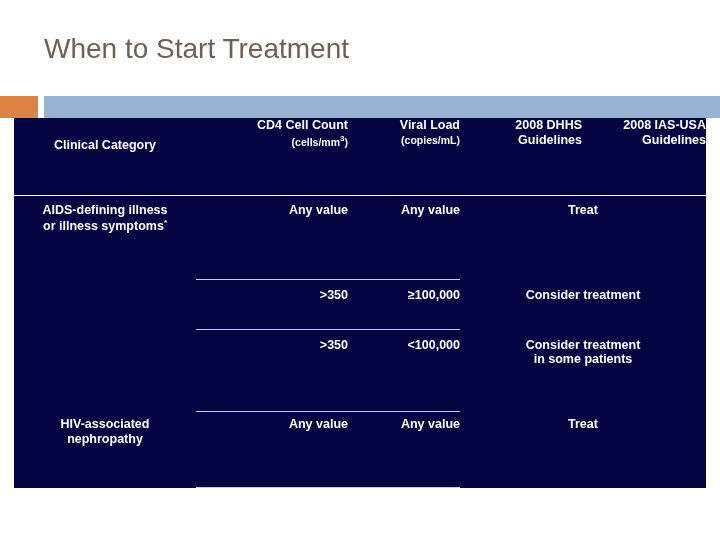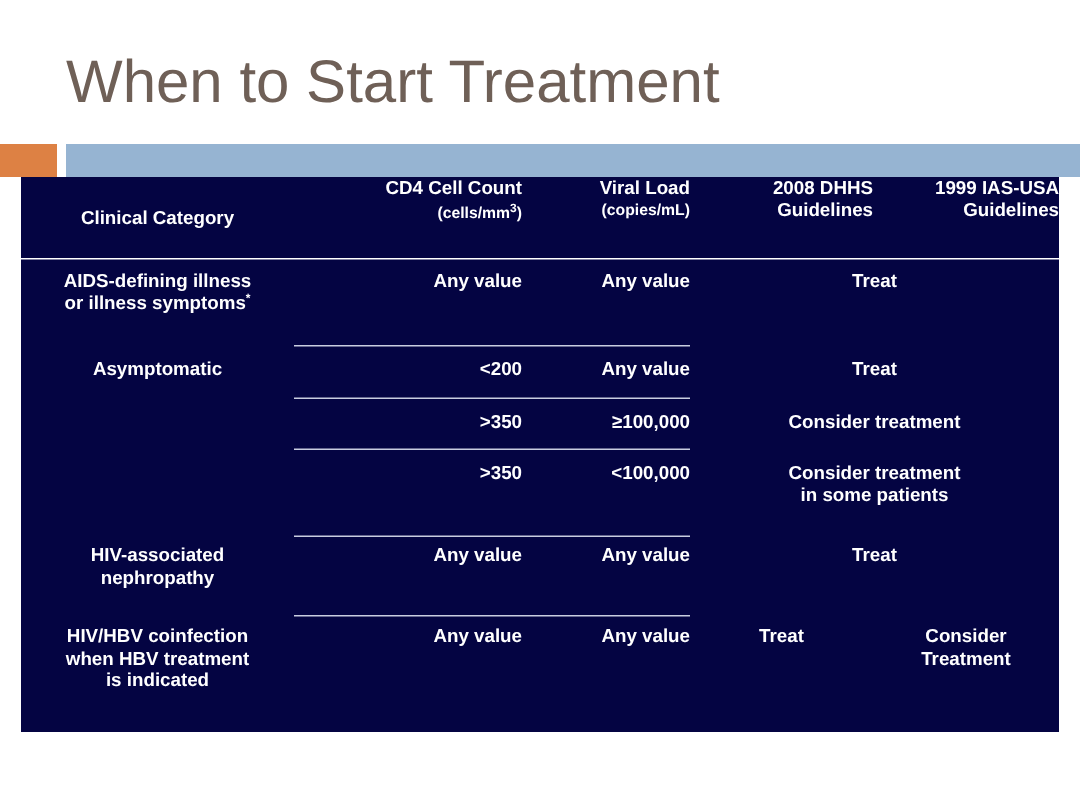--- a/index.html
+++ b/index.html
@@ -4,21 +4,21 @@
 <style>
   html,body{margin:0;padding:0;}
   body{
     width:720px;height:540px;background:#ffffff;
     font-family:"Liberation Sans", sans-serif;
     overflow:hidden;position:relative;
   }
   
   #slide-title{
     position:absolute;left:44px;top:33px;
-    font-size:40px;font-weight:400;letter-spacing:0px;
+    font-size:28px;font-weight:400;letter-spacing:0px;
     color:#6f6057;white-space:nowrap;
   }
   
   #accent-orange{
     position:absolute;left:0px;top:96px;width:38px;height:22px;
     background:#dd8144;
   }
   #banner-blue{
     position:absolute;left:44px;top:96px;width:676px;height:22px;
     background:#96b4d2;
@@ -91,41 +91,35 @@
         </td>
         <td class="cell hdr sep-full">
           <span>Viral Load</span>
           <span class="sub">(copies/mL)</span>
         </td>
         <td class="cell hdr sep-full">
           <span>2008 DHHS</span><br>
           <span>Guidelines</span>
         </td>
         <td class="cell hdr sep-full">
-          <span>1999 IAS-USA</span><br>
+          <span>2008 IAS-USA</span><br>
           <span>Guidelines</span>
         </td>
       </tr>
 
       <tr>
         <td class="cell cat" rowspan="1" style="padding-top:7px;">
           <span>AIDS-defining illness</span><br>
           <span>or illness symptoms</span><span class="sup">*</span>
         </td>
         <td class="cell ctr sep-mid" style="padding-top:7px;">Any value</td>
         <td class="cell ctr sep-mid" style="padding-top:7px;">Any value</td>
         <td class="cell treat" colspan="2" style="padding-top:7px;">Treat</td>
       </tr>
 
-      <tr>
-        <td class="cell cat" style="padding-top:8px;">Asymptomatic</td>
-        <td class="cell ctr sep-mid" style="padding-top:8px;">&lt;200</td>
-        <td class="cell ctr sep-mid" style="padding-top:8px;">Any value</td>
-        <td class="cell treat" colspan="2" style="padding-top:8px;">Treat</td>
-      </tr>
 
 
       <tr>
         <td class="cell cat"></td>
         <td class="cell ctr sep-mid" style="padding-top:8px;">&gt;350</td>
         <td class="cell ctr sep-mid" style="padding-top:8px;">≥100,000</td>
         <td class="cell consider" colspan="2" style="padding-top:8px;">Consider treatment</td>
       </tr>
 
       <tr>
@@ -141,30 +135,16 @@
       <tr>
         <td class="cell cat" style="padding-top:5px;">
           <span>HIV-associated</span><br>
           <span>nephropathy</span>
         </td>
         <td class="cell ctr sep-mid" style="padding-top:5px;">Any value</td>
         <td class="cell ctr sep-mid" style="padding-top:5px;">Any value</td>
         <td class="cell treat" colspan="2" style="padding-top:5px;">Treat</td>
       </tr>
 
-      <tr>
-        <td class="cell cat" style="padding-top:6px;">
-          <span>HIV/HBV coinfection</span><br>
-          <span>when HBV treatment</span><br>
-          <span>is indicated</span>
-        </td>
-        <td class="cell ctr" style="padding-top:6px;">Any value</td>
-        <td class="cell ctr" style="padding-top:6px;">Any value</td>
-        <td class="cell treat" style="padding-top:6px;">Treat</td>
-        <td class="cell consider" style="padding-top:6px;">
-          <span>Consider</span><br>
-          <span>Treatment</span>
-        </td>
-      </tr>
 
     </tbody>
   </table>
 </div>
 
 </body></html>

